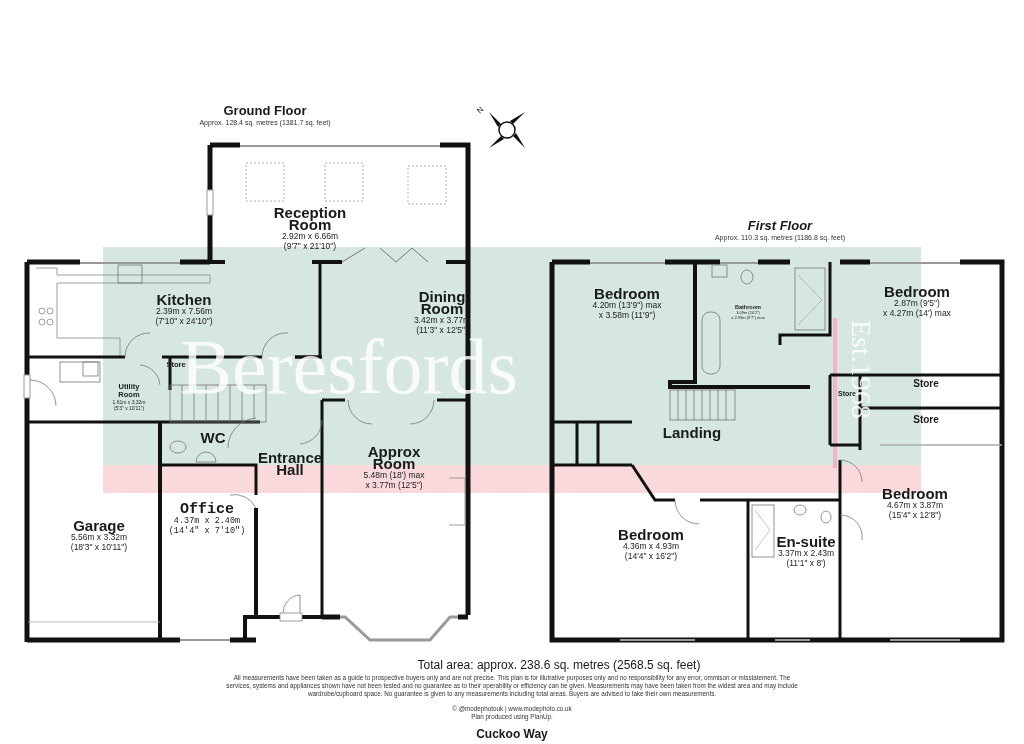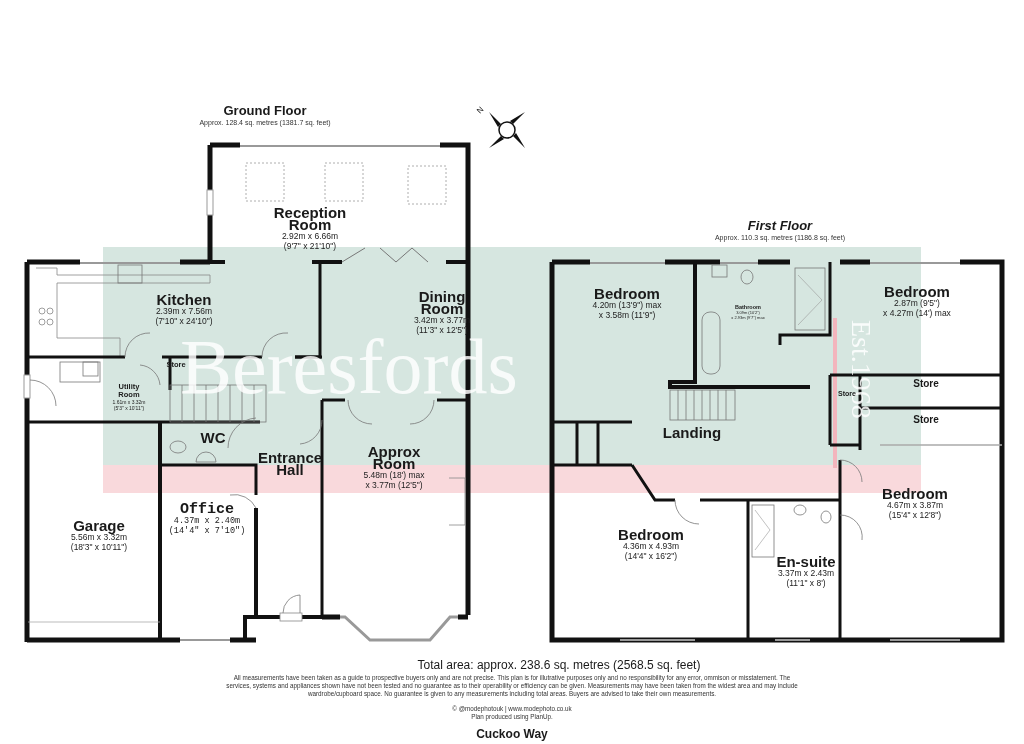--- a/index.html
+++ b/index.html
@@ -221,21 +221,21 @@
 <div class="room" style="left:915px;top:488px;">
   <div class="room-name">Bedroom</div>
   <div class="room-dim">4.67m x 3.87m</div>
   <div class="room-dim">(15'4" x 12'8")</div>
 </div>
 <div class="room" style="left:651px;top:529px;">
   <div class="room-name">Bedroom</div>
   <div class="room-dim">4.36m x 4.93m</div>
   <div class="room-dim">(14'4" x 16'2")</div>
 </div>
-<div class="room" style="left:806px;top:556px;">
+<div class="room" style="left:806px;top:536px;">
   <div class="room-name">En-suite</div>
   <div class="room-dim">3.37m x 2.43m</div>
   <div class="room-dim">(11'1" x 8')</div>
 </div>
 
 <div class="abs footer-total" style="top:658px;">Total area: approx. 238.6 sq. metres (2568.5 sq. feet)</div>
 <div class="abs footer-disclaimer" style="top:674px;">All measurements have been taken as a guide to prospective buyers only and are not precise. This plan is for illutrative purposes only and no responsibility for any error, ommison or misstatement. The</div>
 <div class="abs footer-disclaimer" style="top:682px;">services, systems and appliances shown have not been tested and no guarantee as to their operability or efficiency can be given. Measurements may have been taken from the widest area and may include</div>
 <div class="abs footer-disclaimer" style="top:690px;">wardrobe/cupboard space. No guarantee is given to any measurements including total areas. Buyers are advised to take their own measurements.</div>
 <div class="abs footer-credit" style="top:705px;">© @modephotouk | www.modephoto.co.uk</div>

